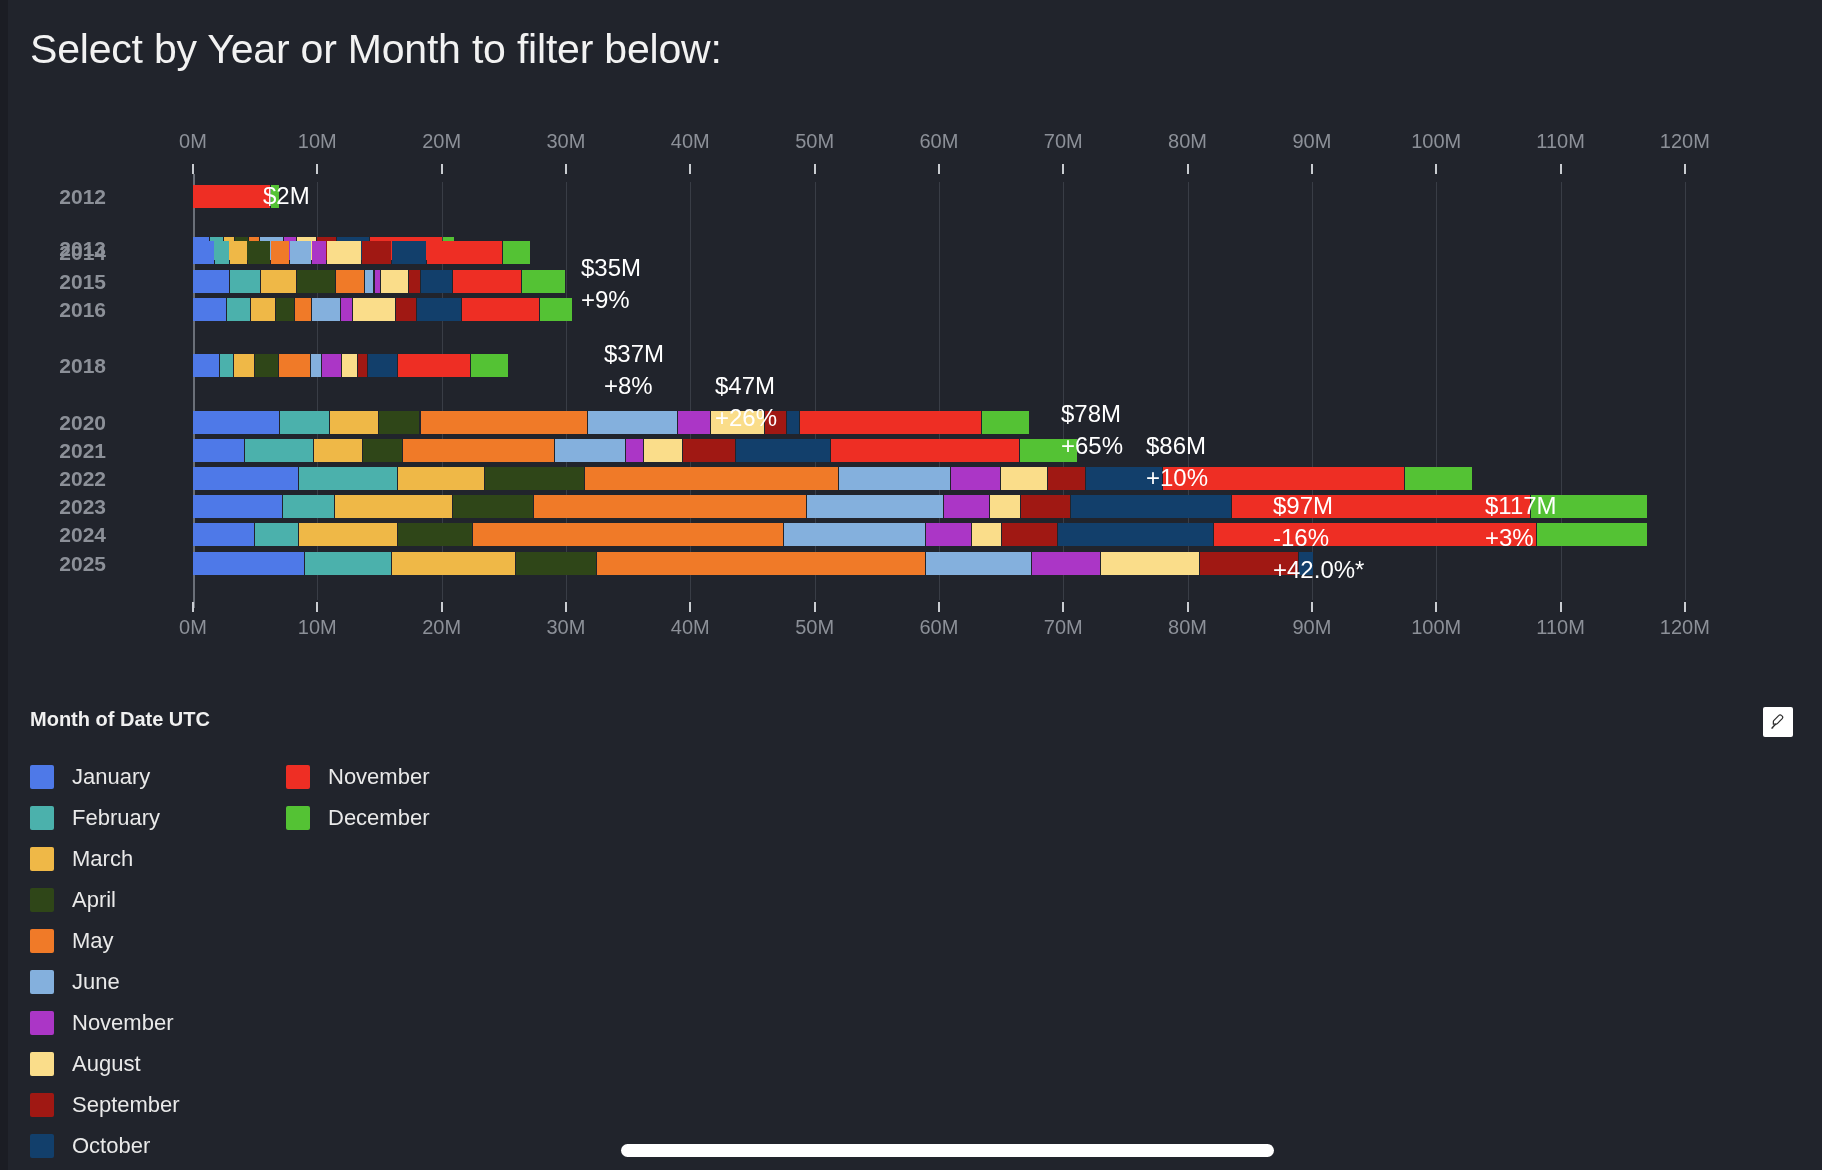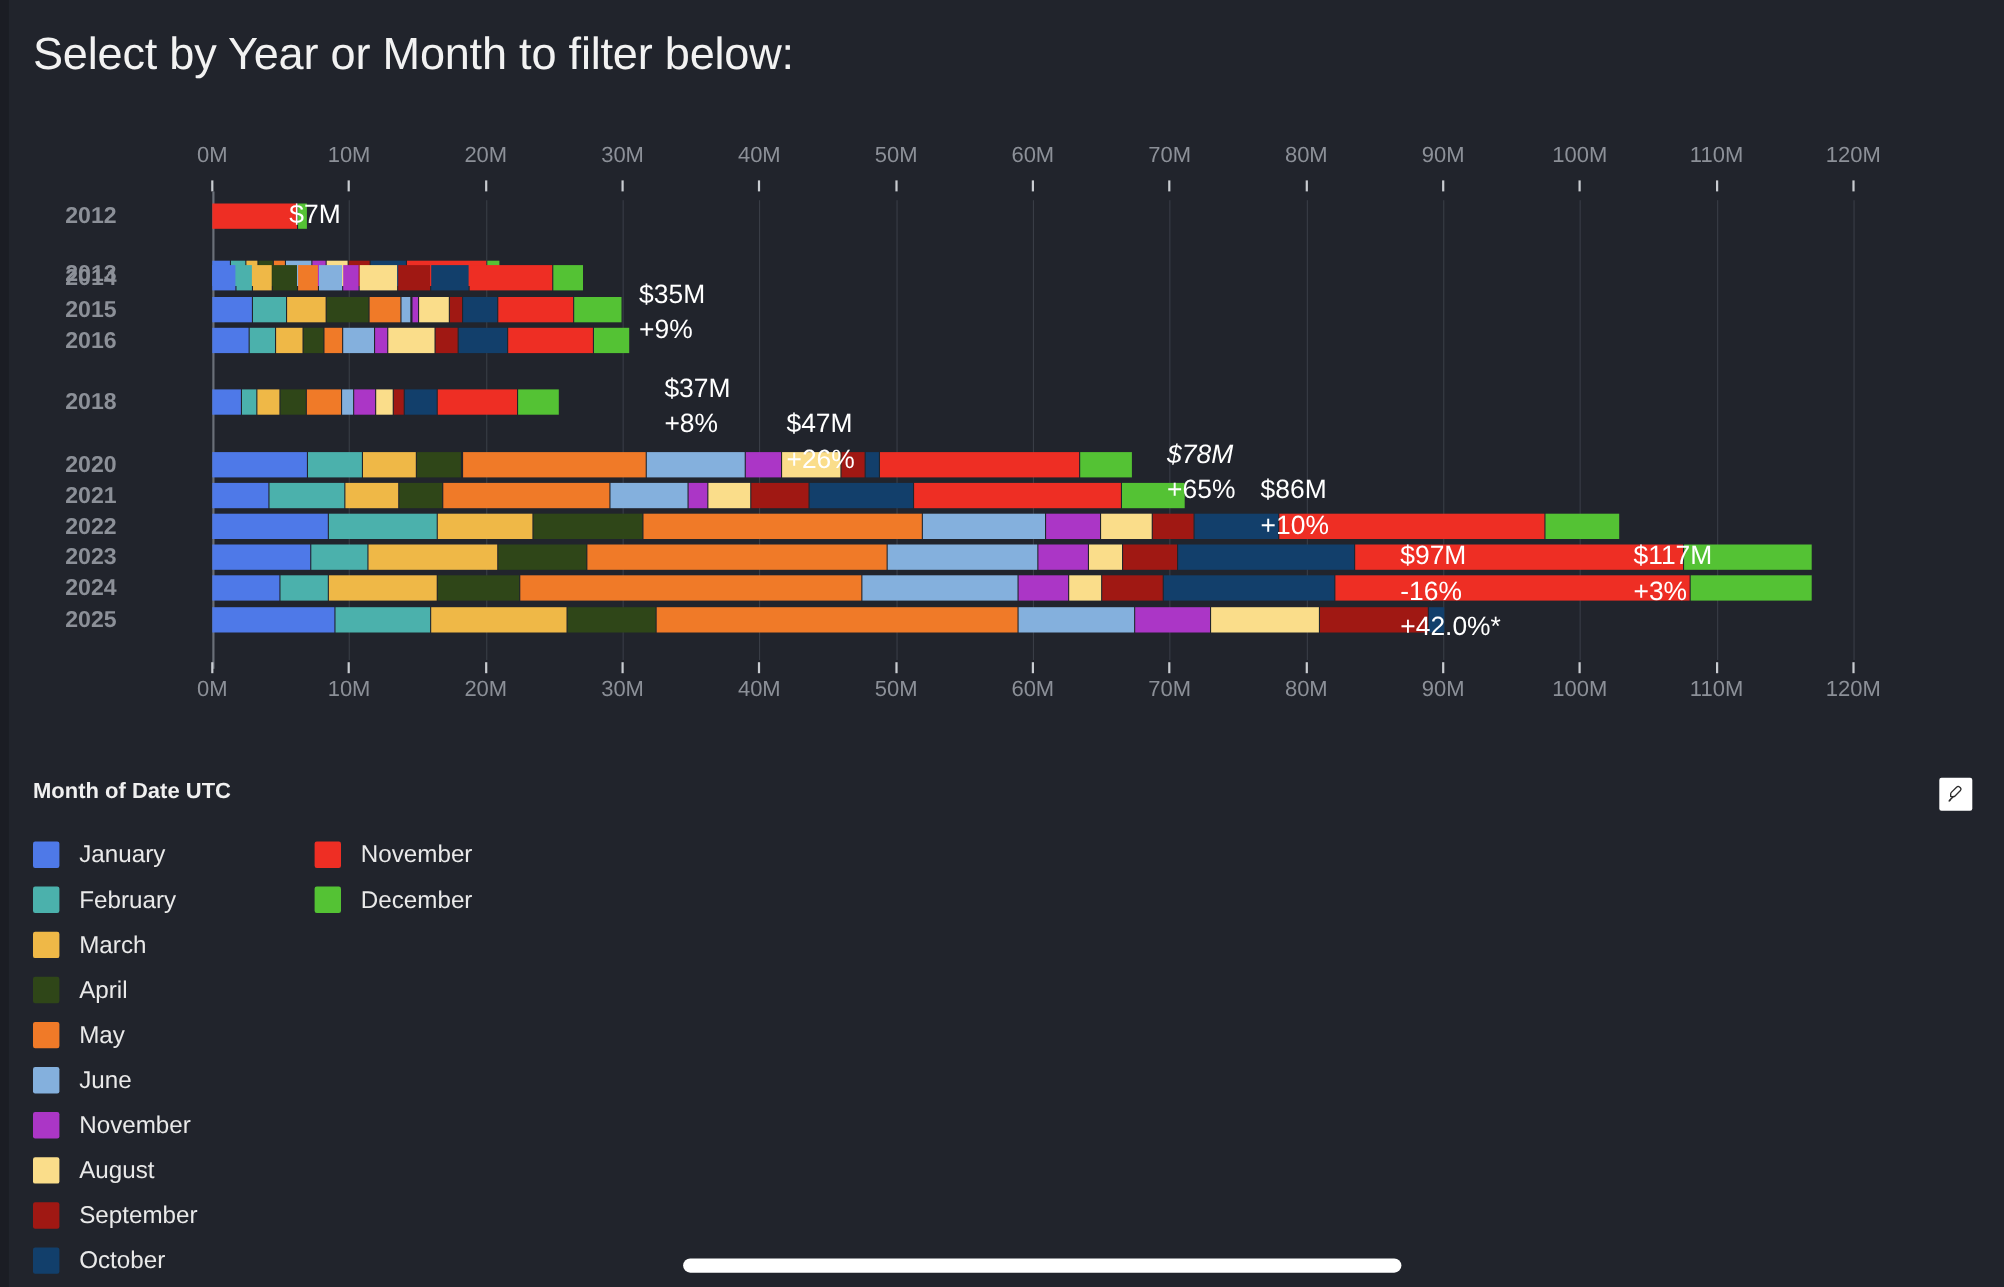--- a/index.html
+++ b/index.html
@@ -430,28 +430,28 @@
           <div class="seg" title="February" style="left: 111.888px; width: 86.024px; background: rgb(75, 177, 172);"></div>
           <div class="seg" title="March" style="left: 198.912px; width: 123.32px; background: rgb(239, 184, 71);"></div>
           <div class="seg" title="April" style="left: 323.232px; width: 79.808px; background: rgb(47, 70, 24);"></div>
           <div class="seg" title="May" style="left: 404.04px; width: 328.448px; background: rgb(240, 122, 40);"></div>
           <div class="seg" title="June" style="left: 733.488px; width: 104.672px; background: rgb(132, 176, 221);"></div>
           <div class="seg" title="July" style="left: 839.16px; width: 67.376px; background: rgb(171, 54, 198);"></div>
           <div class="seg" title="August" style="left: 907.536px; width: 98.456px; background: rgb(250, 221, 138);"></div>
           <div class="seg" title="September" style="left: 1006.99px; width: 98.456px; background: rgb(160, 24, 19);"></div>
           <div class="seg" title="October" style="left: 1106.45px; width: 13.9184px; background: rgb(18, 63, 107);"></div>
         </div>
-        <div class="annot" style="left: 70px; top: 2px;">$7M</div>
+        <div class="annot" style="left: 70px; top: 2px;">$2M</div>
         <div class="annot" style="left: 388px; top: 74px;">$35M</div>
         <div class="annot" style="left: 388px; top: 106px;">+9%</div>
         <div class="annot" style="left: 411px; top: 160px;">$37M</div>
         <div class="annot" style="left: 411px; top: 192px;">+8%</div>
         <div class="annot" style="left: 522px; top: 192px;">$47M</div>
         <div class="annot" style="left: 522px; top: 224px;">+26%</div>
-        <div class="annot" style="left: 868px; top: 220px; font-style: italic;">$78M</div>
+        <div class="annot" style="left: 868px; top: 220px;">$78M</div>
         <div class="annot" style="left: 868px; top: 252px;">+65%</div>
         <div class="annot" style="left: 953px; top: 252px;">$86M</div>
         <div class="annot" style="left: 953px; top: 284px;">+10%</div>
         <div class="annot" style="left: 1080px; top: 312px;">$97M</div>
         <div class="annot" style="left: 1292px; top: 312px;">$117M</div>
         <div class="annot" style="left: 1080px; top: 344px;">-16%</div>
         <div class="annot" style="left: 1292px; top: 344px;">+3%</div>
         <div class="annot" style="left: 1080px; top: 376px;">+42.0%*</div>
       </div>
 

